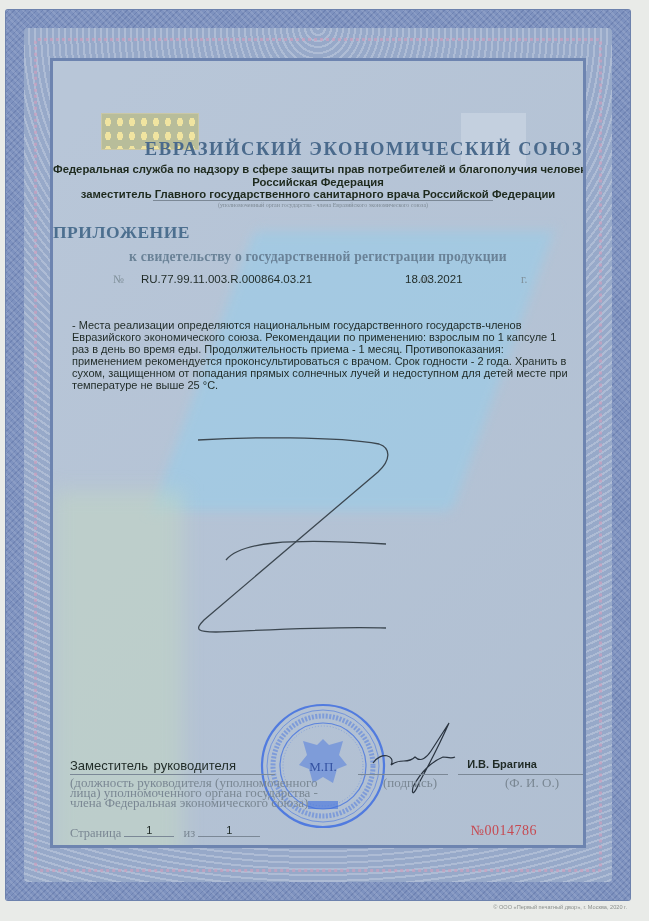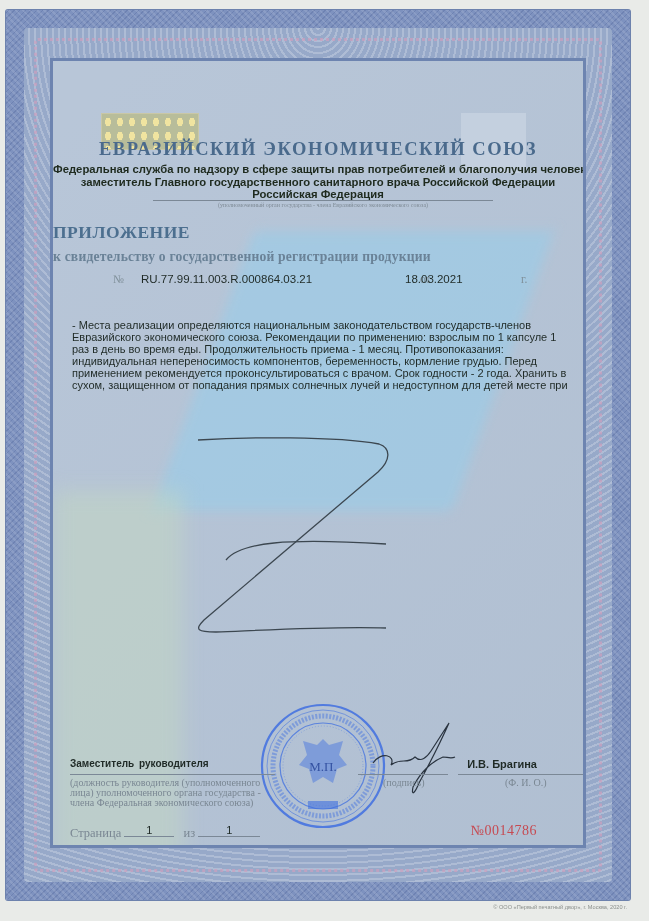--- a/index.html
+++ b/index.html
@@ -63,42 +63,42 @@
       #b8bd9a;
     border: 1px solid #c9c7a6;
   }
   .photo-box {
     position: absolute; left: 408px; top: 52px; width: 65px; height: 60px;
     background: #c4d0df;
   }
   .content { position: absolute; left: 0; top: 0; width: 100%; height: 100%; }
 
   .title-union {
-    position: absolute; left: 0; width: 100%; top: 78px; text-align: center;
+    position: absolute; left: 0; width: 100%; top: 78px; text-align: right;
     font-family: "Liberation Serif", serif; font-weight: bold;
     font-size: 18.5px; letter-spacing: 1.6px; color: #4a6a8c;
   }
   .agency {
     position: absolute; left: 0; width: 100%; top: 102px; text-align: center;
     font-size: 11.3px; line-height: 12.5px; color: #1e2a1e; font-weight: bold;
   }
   .agency div { white-space: nowrap; }
   .underline-note {
     position: absolute; left: 100px; right: 90px; top: 139px;
     border-top: 1px solid #7b8896;
     text-align: center; font-family: "Liberation Serif", serif;
     font-size: 6px; color: #7f8b96; padding-top: 1px;
   }
   .title-app {
     position: absolute; left: 0; width: 100%; top: 161px; text-align: left;
     font-family: "Liberation Serif", serif; font-weight: bold;
     font-size: 17.5px; letter-spacing: 0.5px; color: #4c6f8f;
   }
   .subtitle {
-    position: absolute; left: 0; width: 100%; top: 188px; 
+    position: absolute; left: 0; width: 100%; top: 188px; text-align: center;
     font-family: "Liberation Serif", serif; font-weight: bold;
     font-size: 13.6px; color: #6a8297; letter-spacing: 0.2px;
   }
   .regline {
     position: absolute; top: 212px; left: 0; width: 100%; height: 16px;
     font-size: 11.5px; color: #1f2a26;
   }
   .regline .no-sign { position: absolute; left: 60px; font-family: "Liberation Serif", serif; color: #7f8f99; }
   .regline .reg-num { position: absolute; left: 88px; }
   .regline .ot { position: absolute; left: 336px; font-family: "Liberation Serif", serif; color: #7f8f99; margin-left: 31px; }
@@ -113,28 +113,28 @@
     font-size: 11px; line-height: 12.1px; color: #1f2a26;
   }
   .section-body div { white-space: nowrap; }
 
   .zsign { position: absolute; left: 133px; top: 369px; }
   .stamp { position: absolute; left: 205px; top: 640px; }
   .autograph { position: absolute; left: 318px; top: 660px; }
 
   .sig-line-row { position: absolute; top: 697px; left: 0; width: 100%; }
   .sig-position {
-    position: absolute; left: 17px; top: 0; font-size: 10px; font-weight: bold; color: #1f2a26; word-spacing: 2px;
+    position: absolute; left: 17px; top: 0; font-size: 13px; font-weight: normal; color: #1f2a26; word-spacing: 2px;
   }
   .sig-name {
     position: absolute; right: 46px; top: 0; font-size: 11px; font-weight: bold; color: #1f2a26;
   }
   .rule { position: absolute; height: 1px; background: #7b8896; }
   .caption {
-    position: absolute; font-family: "Liberation Serif", serif; font-size: 10px; line-height: 9.8px; color: #7a8793;
+    position: absolute; font-family: "Liberation Serif", serif; font-size: 13px; line-height: 9.8px; color: #7a8793;
   }
   .pageline {
     position: absolute; top: 765px; left: 17px; font-family: "Liberation Serif", serif;
     font-size: 12.5px; color: #7a8793;
   }
   .pageline .val {
     display: inline-block; width: 50px; text-align: center; border-bottom: 1px solid #7b8896;
     color: #1f2a26; font-family: "Liberation Sans", sans-serif; font-size: 11px; position: relative; top: -3px;
   }
   .serial {
@@ -158,43 +158,43 @@
     <div class="tint-cyan"></div>
     <div class="tint-green"></div>
     <div class="hologram"></div>
     <div class="photo-box"></div>
 
     <div class="content">
       <div class="title-union">ЕВРАЗИЙСКИЙ ЭКОНОМИЧЕСКИЙ СОЮЗ</div>
 
       <div class="agency">
         <div>Федеральная служба по надзору в сфере защиты прав потребителей и благополучия человека</div>
+        <div>Российская Федерация</div>
         <div>заместитель Главного государственного санитарного врача Российской Федерации</div>
-        <div>Российская Федерация</div>
       </div>
       <div class="underline-note">(уполномоченный орган государства - члена Евразийского экономического союза)</div>
 
       <div class="title-app">ПРИЛОЖЕНИЕ</div>
       <div class="subtitle">к свидетельству о государственной регистрации продукции</div>
 
       <div class="regline">
         <span class="no-sign">№</span>
         <span class="reg-num">RU.77.99.11.003.R.000864.03.21</span>
         <span class="ot">от</span>
         <span class="date">18.03.2021</span>
         <span class="g">г.</span>
       </div>
 
       <div class="section-body">
-        <div>- Места реализации определяются национальным законодательством государств-членов</div>
+        <div>- Места реализации определяются национальным государственного государств-членов</div>
         <div>Евразийского экономического союза. Рекомендации по применению: взрослым по 1 капсуле 1</div>
         <div>раз в день во время еды. Продолжительность приема - 1 месяц. Противопоказания:</div>
-        <div>индивидуальная непереносимость компонентов, беременность, кормление грудью. Перед</div>
         <div>применением рекомендуется проконсультироваться с врачом. Срок годности - 2 года. Хранить в</div>
         <div>сухом, защищенном от попадания прямых солнечных лучей и недоступном для детей месте при</div>
+        <div>температуре не выше 25 °С.</div>
       </div>
 
       <svg class="zsign" width="210" height="205" viewBox="0 0 210 205">
         <path d="M12 10 C 60 7, 150 6, 193 14 C 205 18, 205 30, 192 42 L 18 190 C 8 200, 12 202, 30 202 C 80 200, 150 196, 200 198" fill="none" stroke="#3c4750" stroke-width="1.3"></path>
         <path d="M40 130 C 55 112, 100 108, 200 114" fill="none" stroke="#3c4750" stroke-width="1.3"></path>
       </svg>
 
       <svg class="stamp" width="130" height="130" viewBox="0 0 130 130">
         <circle cx="65" cy="65" r="61" fill="none" stroke="#3f6fe0" stroke-width="2.2" opacity="0.85"></circle>
         <circle cx="65" cy="65" r="56" fill="none" stroke="#3f6fe0" stroke-width="0.8" opacity="0.7"></circle>

